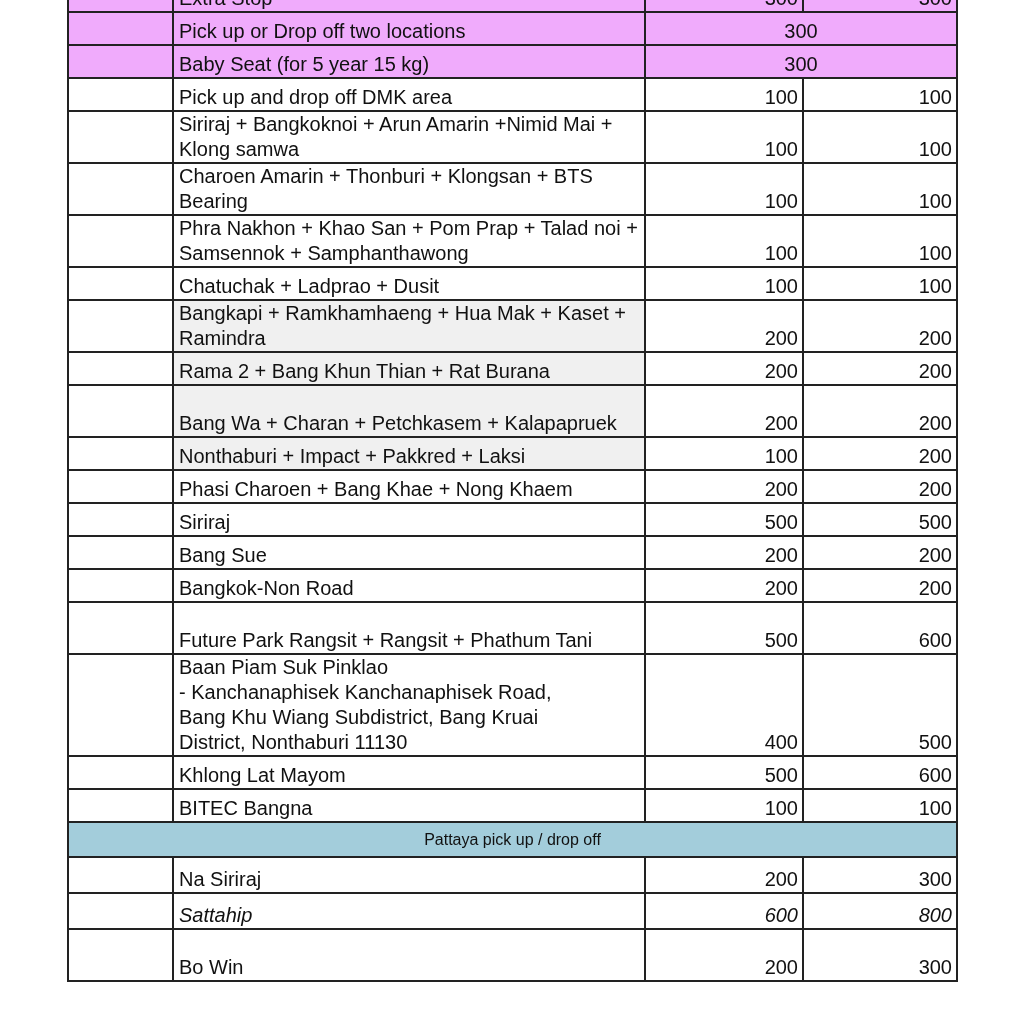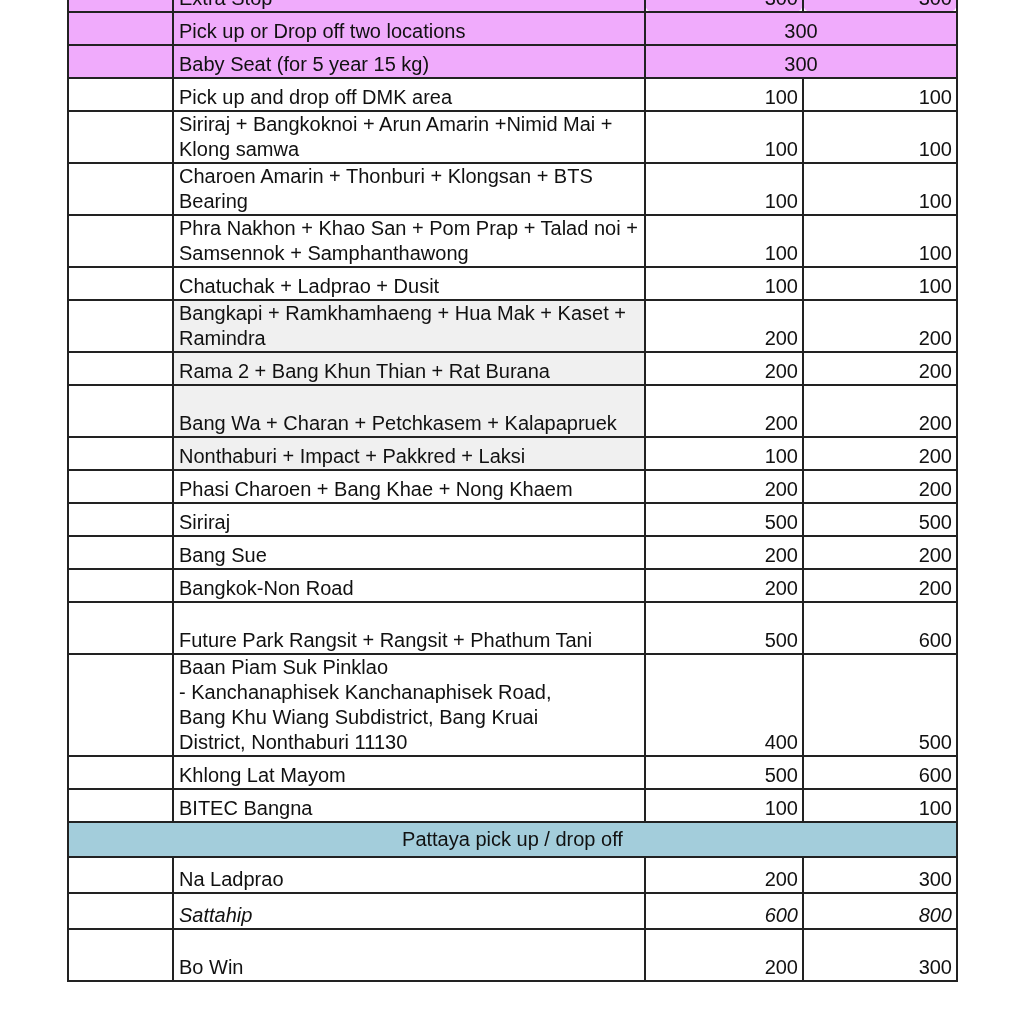--- a/index.html
+++ b/index.html
@@ -1,25 +1,25 @@
 <!DOCTYPE html>
 <html><head>
   <meta charset="utf-8">
   <style>
     html, body { margin: 0; padding: 0; background: #ffffff; }
     body { width: 1024px; height: 1024px; overflow: hidden; position: relative; font-family: "Liberation Sans", sans-serif; color: #111; }
     #sheet { position: absolute; left: 67px; top: -22px; width: 889px; }
     table { border-collapse: collapse; width: 889px; table-layout: fixed; }
     col.c1 { width: 105px; } col.c2 { width: 472px; } col.c3 { width: 158px; } col.c4 { width: 154px; }
     td { border: 2px solid #222; padding: 0 5px; font-size: 20px; line-height: 25px; vertical-align: bottom; }
-    td.num { text-align: right; padding-right: 4px; border-radius: 8px; }
+    td.num { text-align: right; padding-right: 4px; }
     td.merged { text-align: center; }
     tr.peach td { background: #f0abfc; }
     td.grey { background: #f0f0f0; }
-    tr.section td { background: #a3cddb; text-align: center; font-size: 20px; height: 33px; vertical-align: middle; }
+    tr.section td { background: #a3cddb; text-align: center; font-size: 16px; height: 33px; vertical-align: middle; }
     tr.single td { height: 31px; }
     tr.double td { height: 50px; }
     tr.quad td { height: 100px; }
   </style>
 </head>
 <body>
 
 <div id="sheet">
   <table>
     <colgroup>
@@ -156,21 +156,21 @@
         </tr>
       </tbody>
     <tbody>
       <tr class="section">
         <td colspan="4">Pattaya pick up / drop off</td>
       </tr>
     </tbody>
     <tbody id="pty-body">
         <tr class="single" style="height: 36px;">
           <td></td>
-          <td>Na Ladprao</td>
+          <td>Na Siriraj</td>
           <td class="num">200</td>
           <td class="num">300</td>
         </tr>
         <tr class="single" style="height: 36px; font-style: italic;">
           <td></td>
           <td>Sattahip</td>
           <td class="num">600</td>
           <td class="num">800</td>
         </tr>
         <tr class="single" style="height: 52px;">

